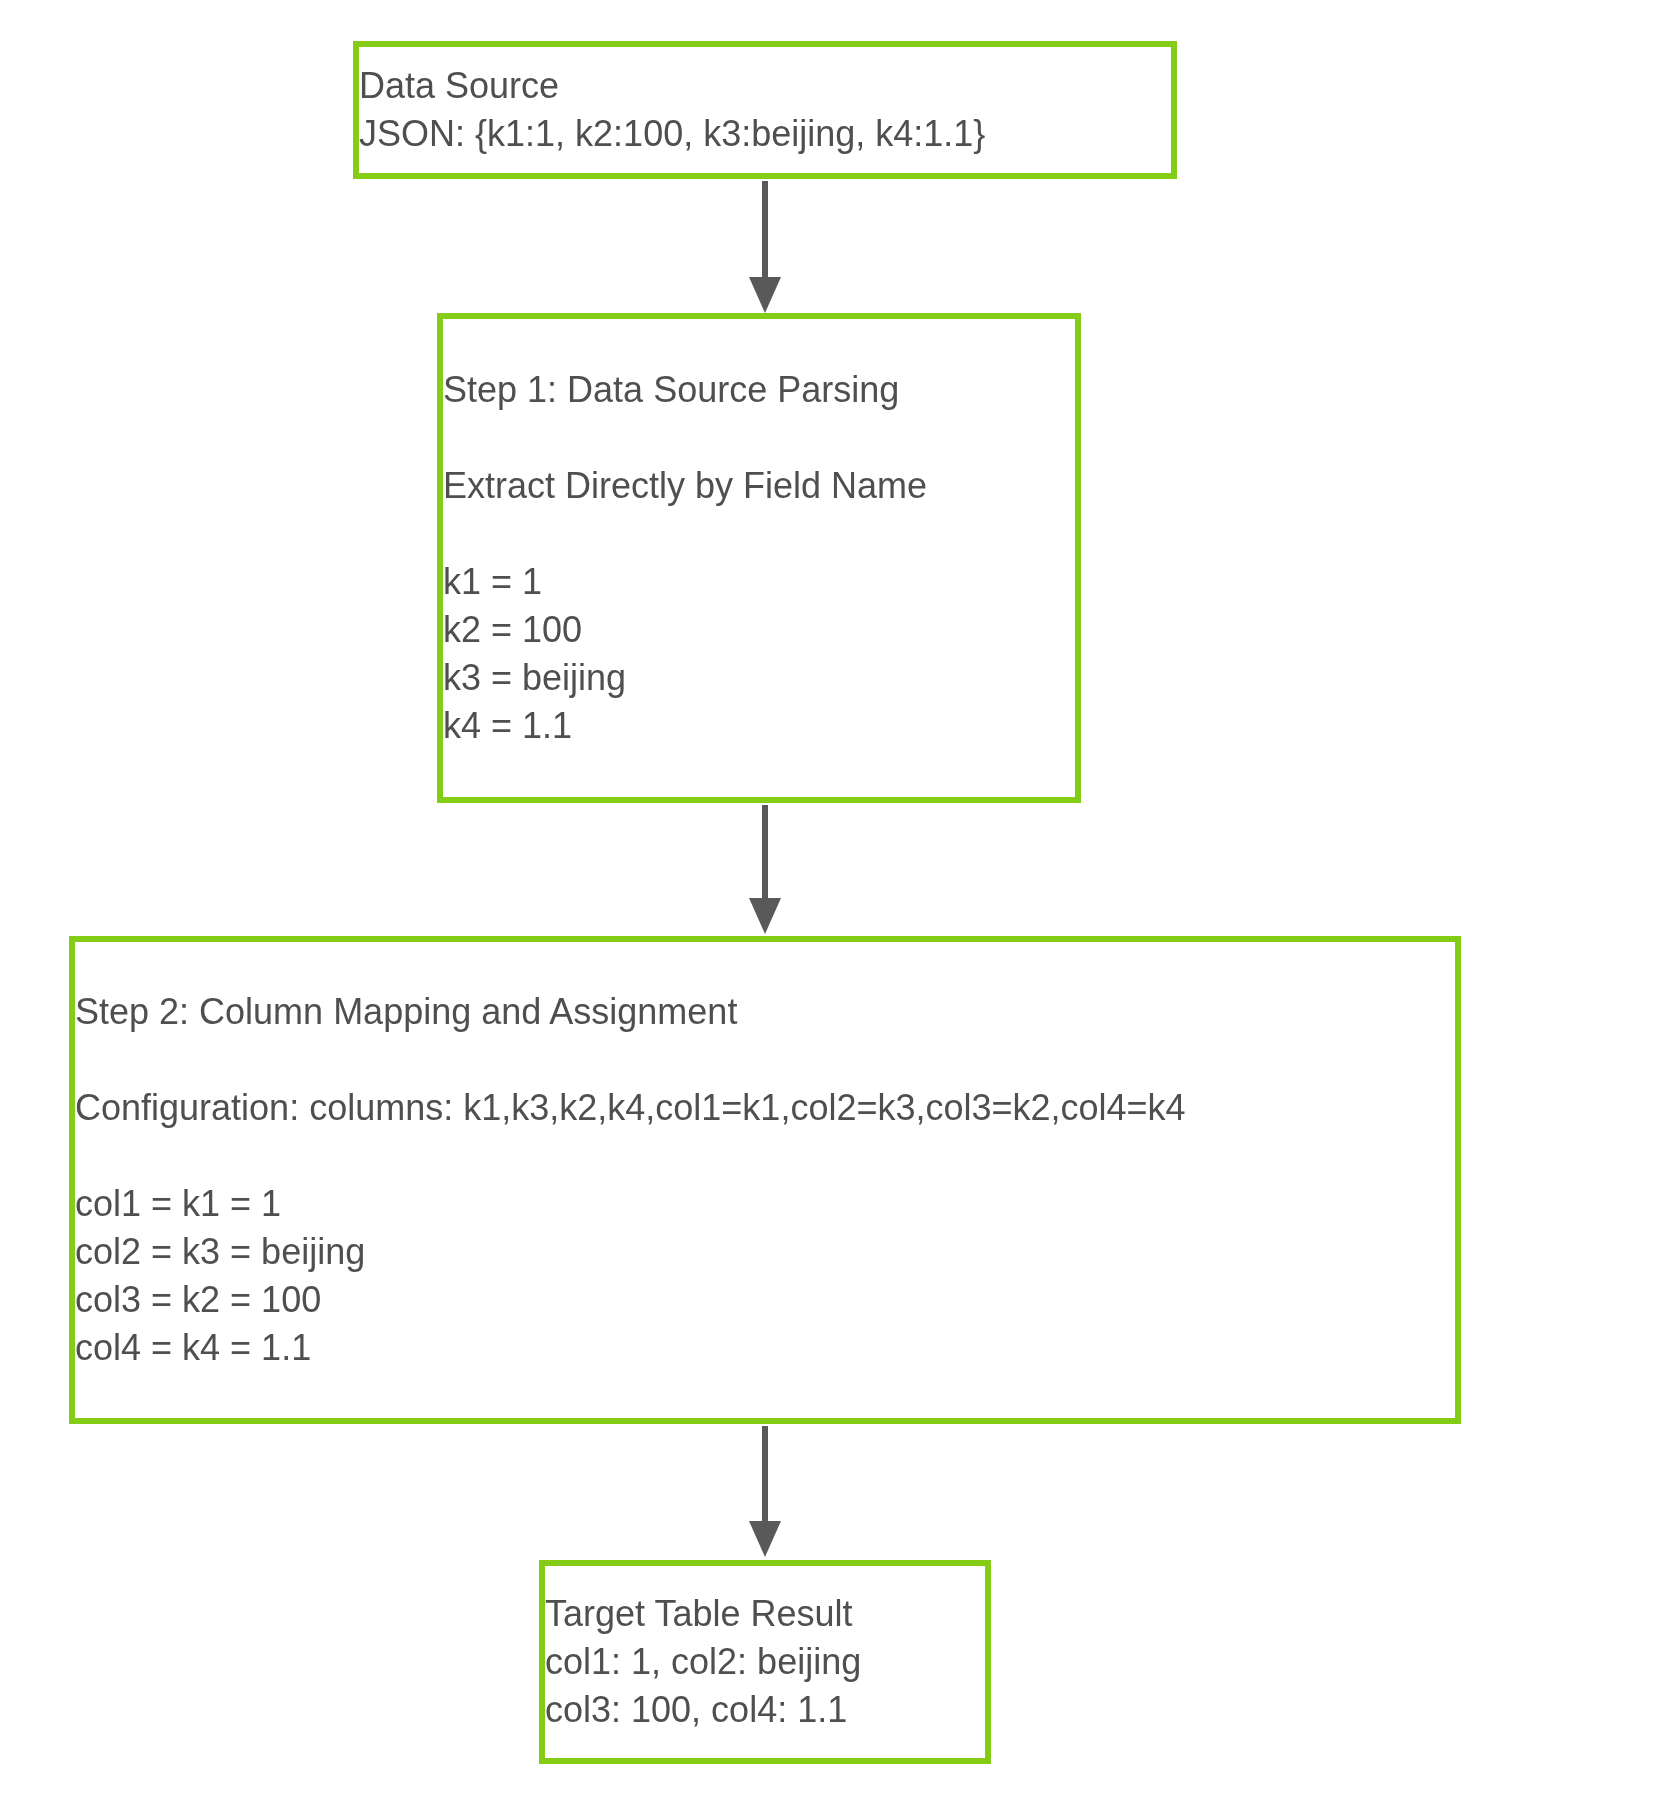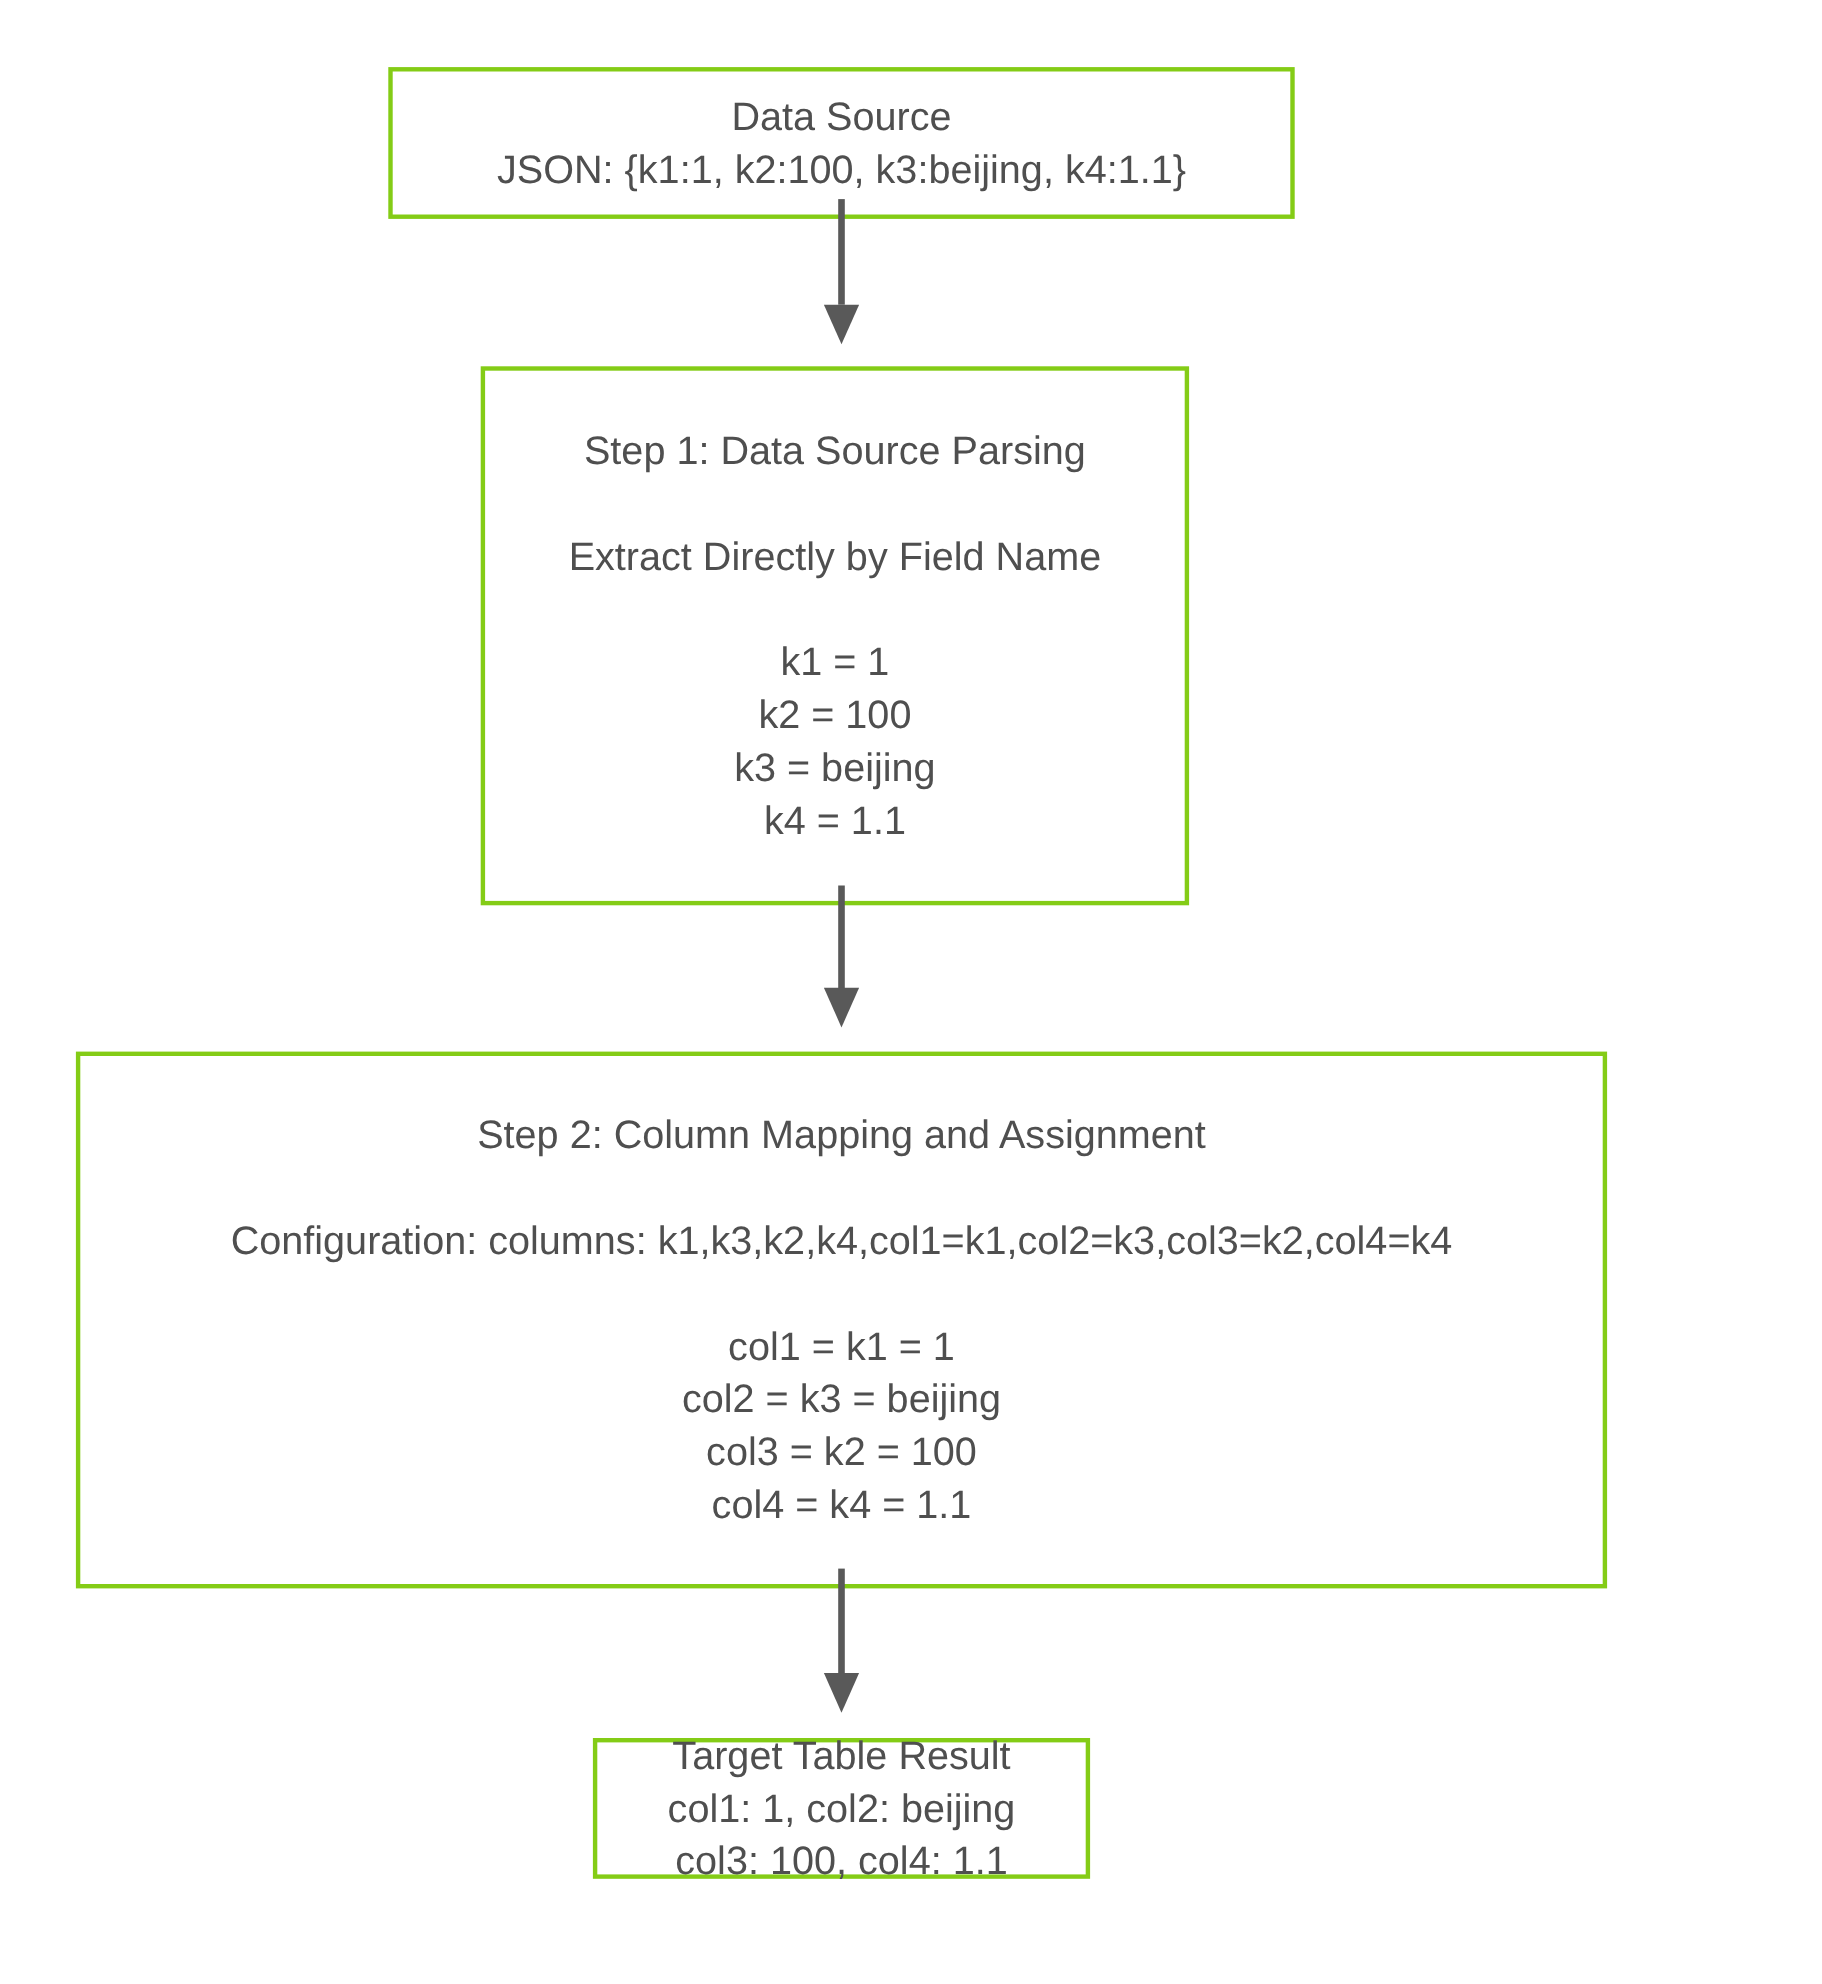--- a/index.html
+++ b/index.html
@@ -12,39 +12,38 @@
     width: 1656px;
     height: 1804px;
     background: #ffffff;
     font-family: "Liberation Sans", sans-serif;
     overflow: hidden;
   }
   .node {
     position: absolute;
     box-sizing: border-box;
     background: #ffffff;
-    border: 4px solid #84cc16;
+    border: 6px solid #84cc16;
     color: #4f4f4f;
     font-size: 36px;
     display: flex;
     flex-direction: column;
     justify-content: center;
-    align-items: center;
+    align-items: flex-start;
     text-align: center;
-    margin-top: 20px;
   }
   .line {
     min-height: 48px;
     line-height: 48px;
     white-space: nowrap;
   }
   .node-1 { left: 353px; top: 41px;   width: 824px;  height: 138px; }
   .node-2 { left: 437px; top: 313px;  width: 644px;  height: 490px; }
   .node-3 { left: 69px;  top: 936px;  width: 1392px; height: 488px; }
-  .node-4 { left: 539px; top: 1560px; width: 452px;  height: 128px; }
+  .node-4 { left: 539px; top: 1560px; width: 452px;  height: 204px; }
 
   .arrow-shaft {
     position: absolute;
     left: 762px;
     width: 6px;
     background: #595959;
   }
   .arrow-head {
     position: absolute;
     left: 749px;

